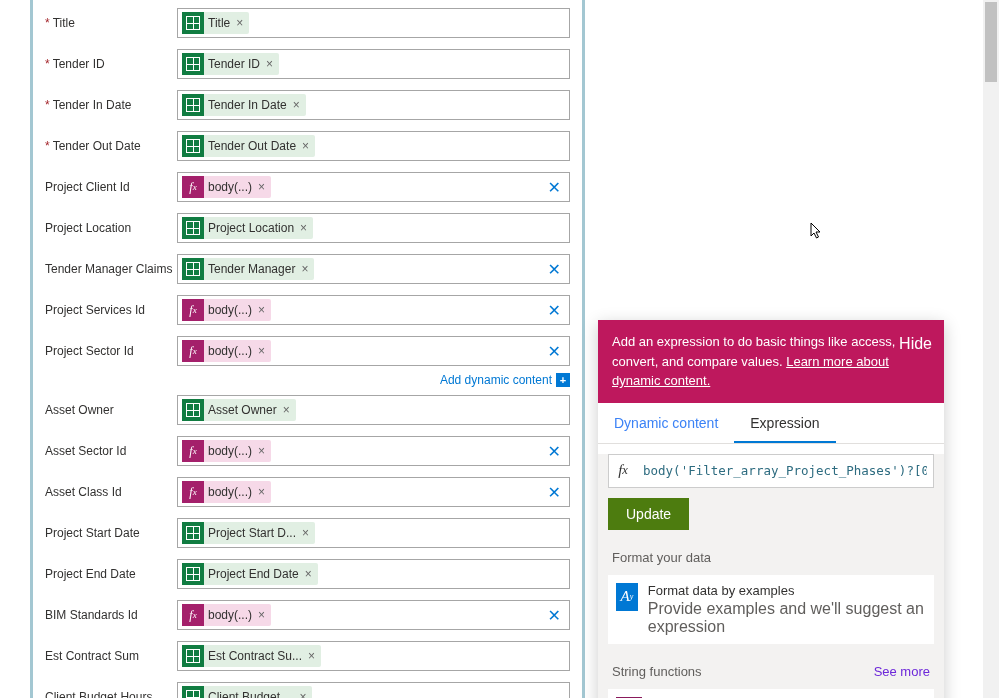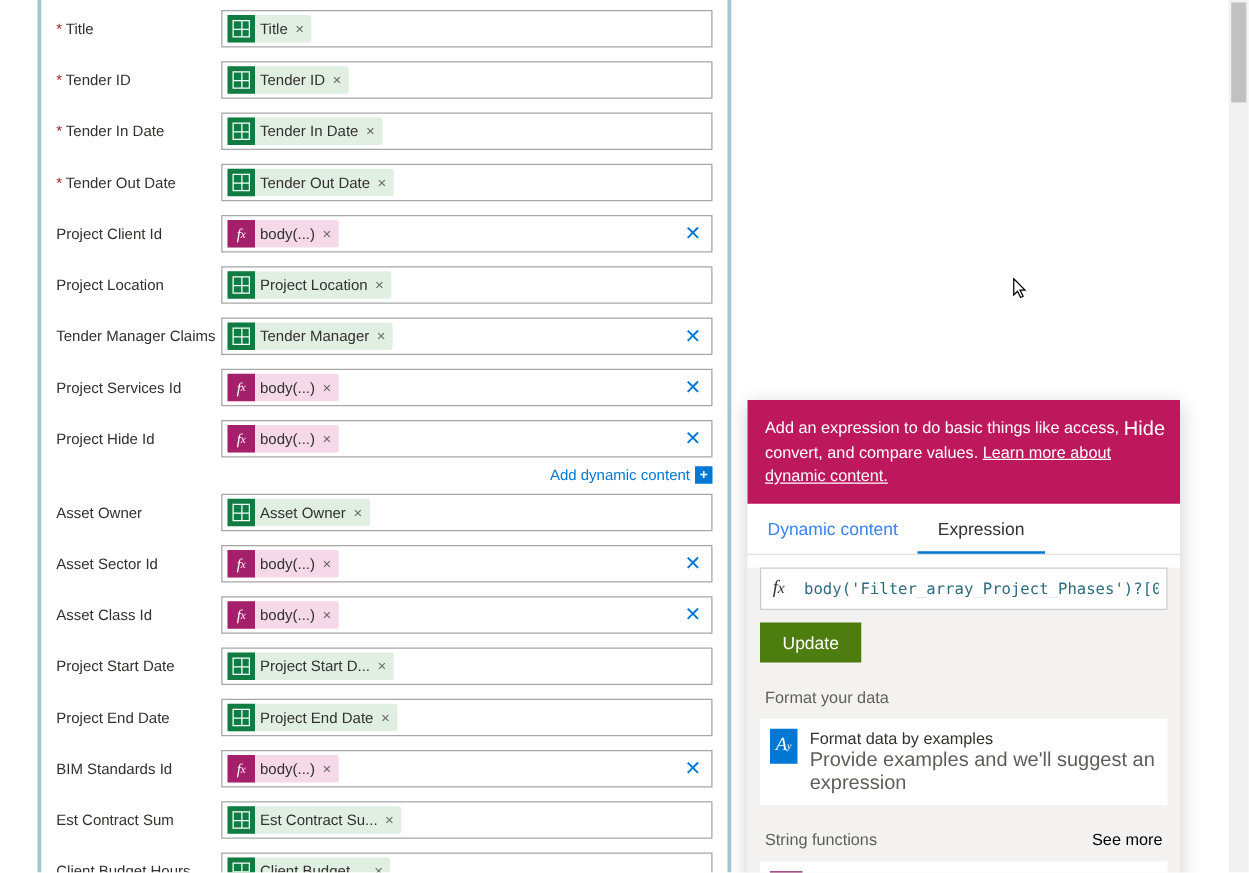--- a/index.html
+++ b/index.html
@@ -33,21 +33,21 @@
   .expr-row { display:flex; align-items:center; background:#fff; margin:10px; height:34px; border:1px solid #ccc; }
   .expr-fx { width:28px; display:flex; align-items:center; justify-content:center; font-family:serif; font-style:italic; font-size:15px; color:#333; }
   .expr-input { flex:1; font-family: Consolas, monospace; font-size:12.5px; color:#2e6c80; border:none; outline:none; padding:0 6px; background:transparent;}
   .update-btn { background:#4d7c0f; color:#fff; border:none; padding:8px 18px; font-size:14px; margin:0 10px 10px; cursor:pointer;}
   .section-hdr { padding:10px 14px; font-size:13px; color:#605e5c; display:flex; justify-content:space-between; align-items:center;}
   .fmt-item { display:flex; align-items:flex-start; background:#fff; margin:0 10px 10px; padding:8px;}
   .fmt-icon { width:28px; height:28px; background:#0078d4; color:#fff; display:flex; align-items:center; justify-content:center; margin-right:10px; font-style:italic; font-family:serif; font-size:15px;}
   .fmt-icon.purple { background:#8a1a5c;}
   .fmt-title { font-size:13px; color:#323130;}
   .fmt-sub { font-size:16px; color:#605e5c; margin-top:2px;}
-  .see-more { color:#000000; font-size:13px;}
+  .see-more { color:#6d28d9; font-size:13px;}
   .cursor-arrow { position:absolute; left:810px; top:222px; font-size:16px; color:#000; }
   .scrollbar { position:absolute; right:0; top:0; width:16px; height:698px; background:#f1f1f1;}
   .scrollbar-thumb{ position:absolute; right:2px; top:2px; width:12px; height:80px; background:#c1c1c1; border-radius:0;}
 </style>
 </head>
 <body>
 
 <div class="left-panel" id="left-panel">
     <div class="field-row">
       <div class="field-label">
@@ -189,21 +189,21 @@
         <div class="token token-fx">
           <div class="token-icon">f<sub style="font-size:9px">x</sub></div>
           <span>body(...)</span>
           <span class="token-x">×</span>
         </div>
         <span class="clear-x">✕</span>
       </div>
     </div>
     <div class="field-row">
       <div class="field-label">
-        <span>Project Hide Id</span>
+        <span>Project Sector Id</span>
       </div>
       <div class="field-input">
         <div class="token token-fx">
           <div class="token-icon">f<sub style="font-size:9px">x</sub></div>
           <span>body(...)</span>
           <span class="token-x">×</span>
         </div>
         <span class="clear-x">✕</span>
       </div>
     </div>

